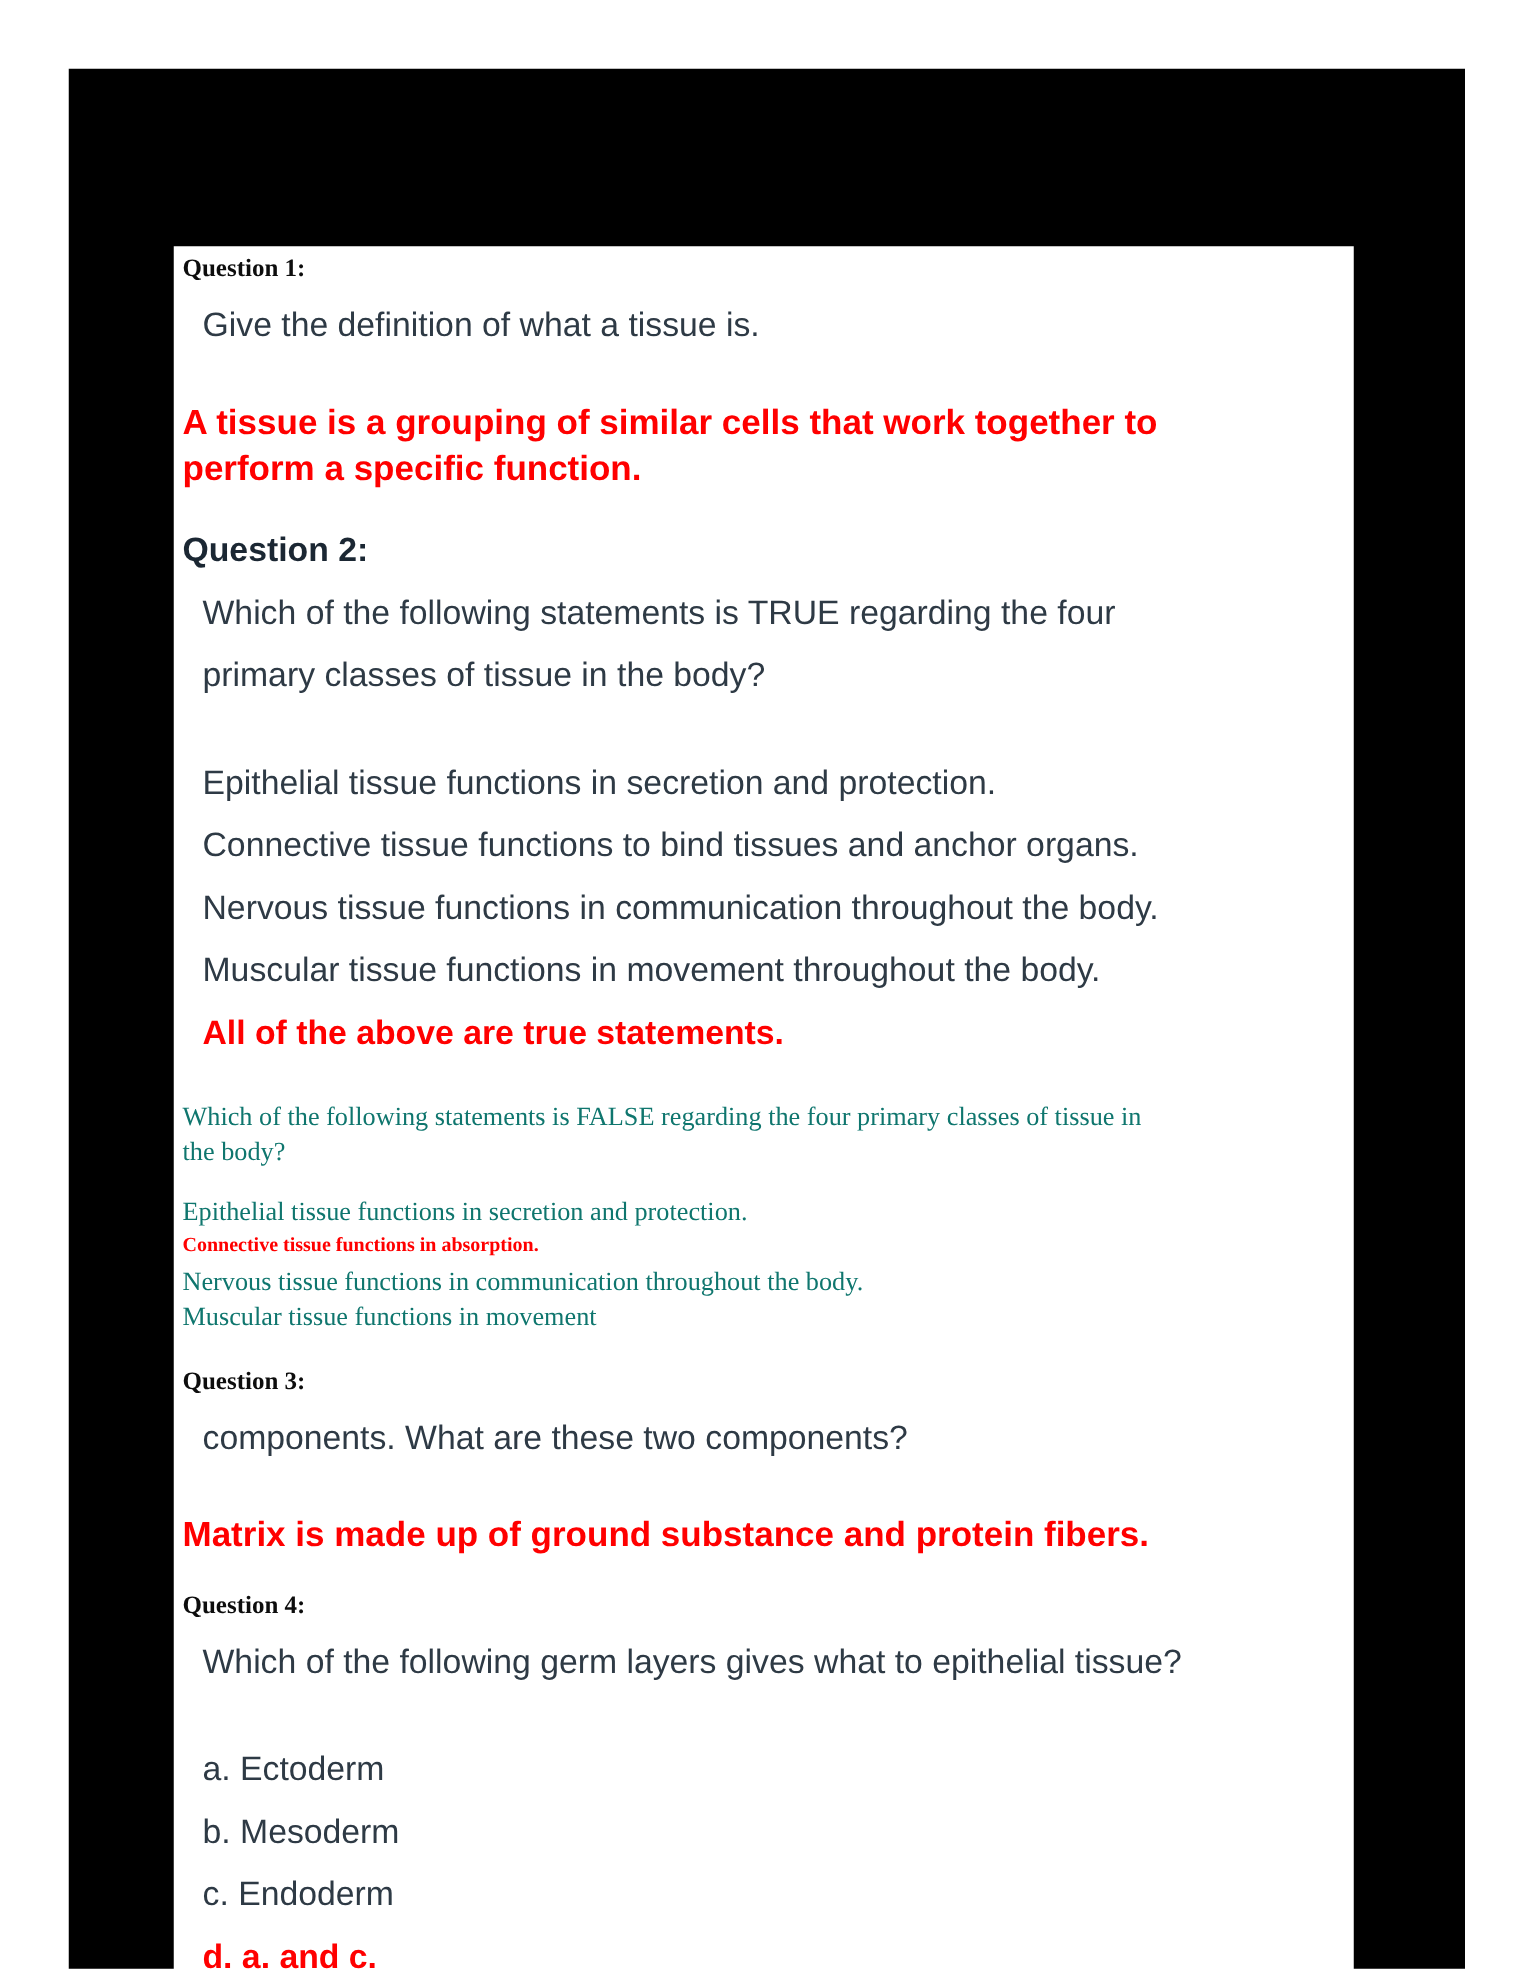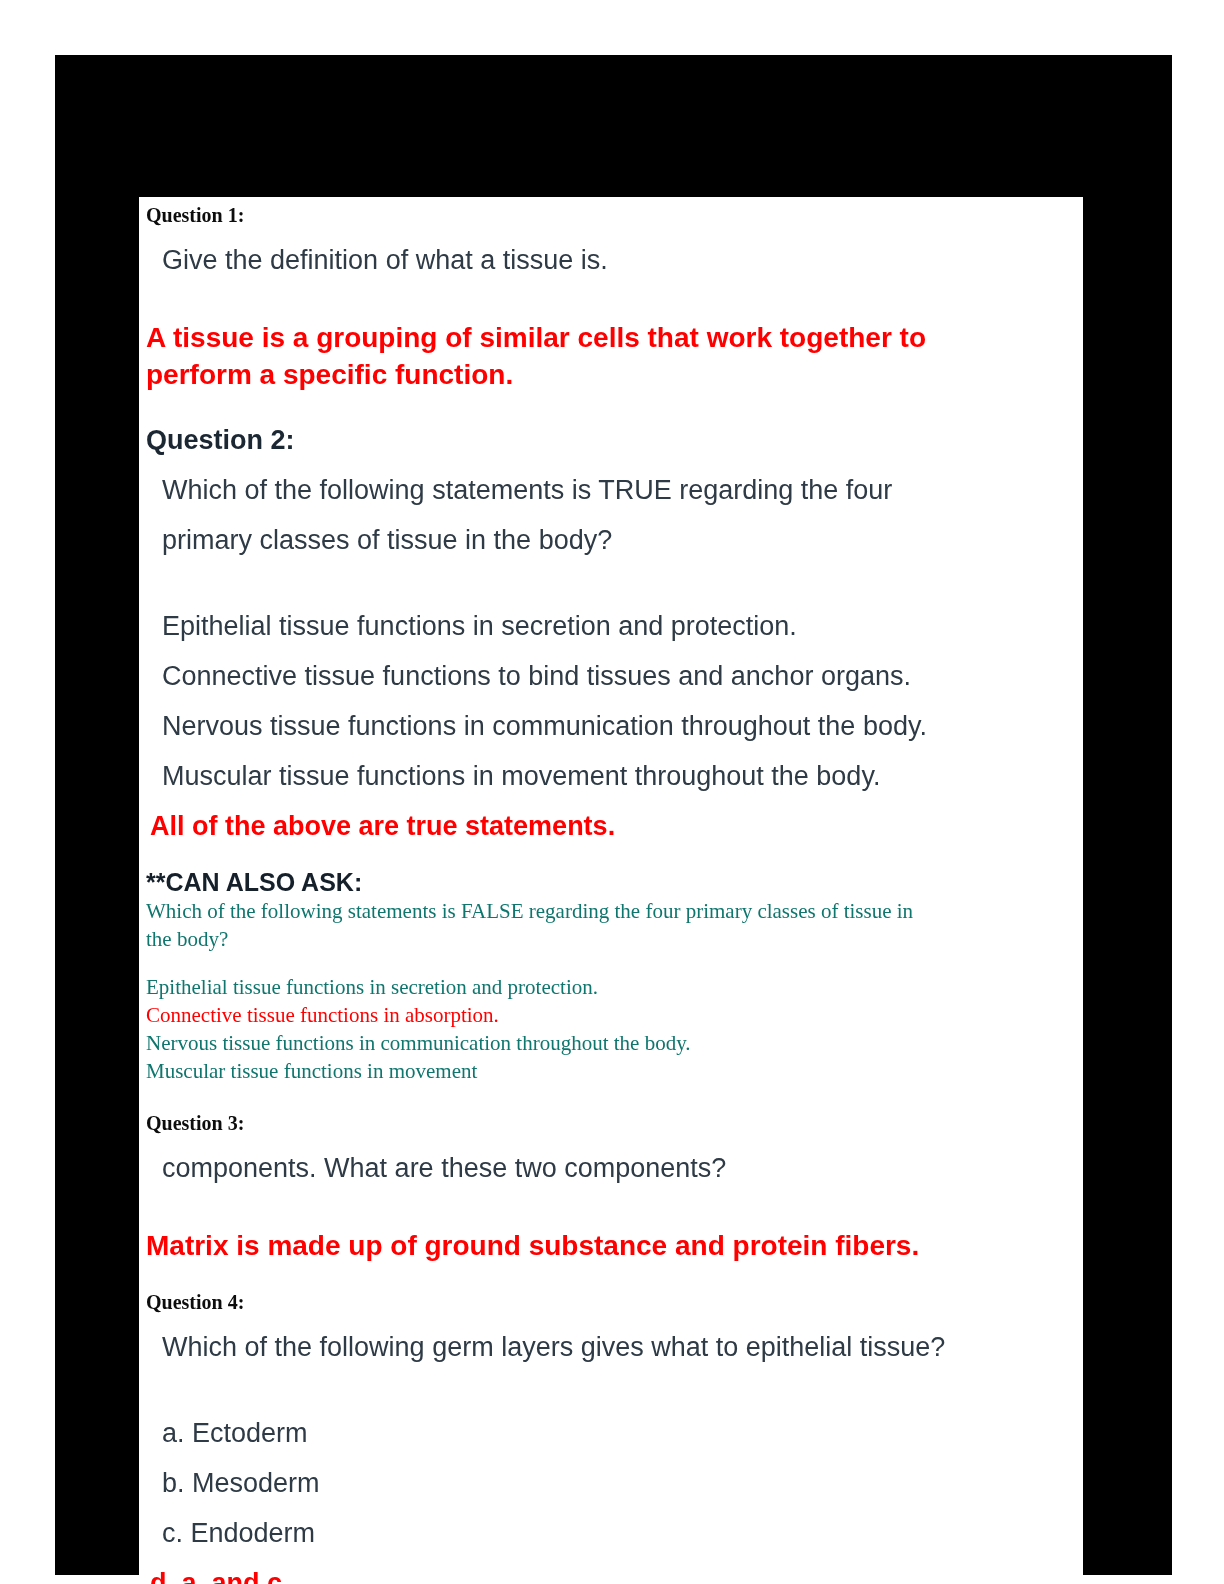--- a/index.html
+++ b/index.html
@@ -72,21 +72,21 @@
     line-height: 34px;
     margin: 16px;
     white-space: pre-wrap;
   }
   .body-sans-red {
     font-family: "Liberation Sans", sans-serif;
     font-weight: bold;
     font-size: 27px;
     color: #ff0000;
     line-height: 34px;
-    margin: 4px;
+    margin: 16px;
     white-space: pre-wrap;
   }
   .answer-big-red {
     font-family: "Liberation Sans", sans-serif;
     font-weight: bold;
     font-size: 28px;
     color: #ff0000;
     line-height: 37px;
     margin: 0;
     white-space: pre-wrap;
@@ -104,22 +104,22 @@
     font-family: "Liberation Serif", "DejaVu Serif", serif;
     font-weight: normal;
     font-size: 21px;
     color: #0f766e;
     line-height: 28px;
     margin: 0;
     white-space: pre-wrap;
   }
   .body-serif-red {
     font-family: "Liberation Serif", "DejaVu Serif", serif;
-    font-weight: normal;
-    font-size: 21px;
+    font-weight: bold;
+    font-size: 16px;
     color: #ff0000;
     line-height: 28px;
     margin: 0;
     white-space: pre-wrap;
   }
   .gap-md { height: 20px; }
   .gap-lg { height: 26px; }
   .gap-xl { height: 30px; }
 </style>
 </head>
@@ -148,21 +148,20 @@
     <div class="gap-md"></div>
 
     <p class="body-sans">Epithelial tissue functions in secretion and protection.</p>
     <p class="body-sans">Connective tissue functions to bind tissues and anchor organs.</p>
     <p class="body-sans">Nervous tissue functions in communication throughout the body.</p>
     <p class="body-sans">Muscular tissue functions in movement throughout the body.</p>
     <p class="body-sans-red">All of the above are true statements.</p>
 
     <div class="gap-md"></div>
 
-    <p class="heading-caps">**CAN ALSO ASK:</p>
     <p class="body-serif">Which of the following statements is FALSE regarding the four primary classes of tissue in</p>
     <p class="body-serif">the body?</p>
 
     <div class="gap-md"></div>
 
     <p class="body-serif">Epithelial tissue functions in secretion and protection.</p>
     <p class="body-serif-red">Connective tissue functions in absorption.</p>
     <p class="body-serif">Nervous tissue functions in communication throughout the body.</p>
     <p class="body-serif">Muscular tissue functions in movement</p>
 

